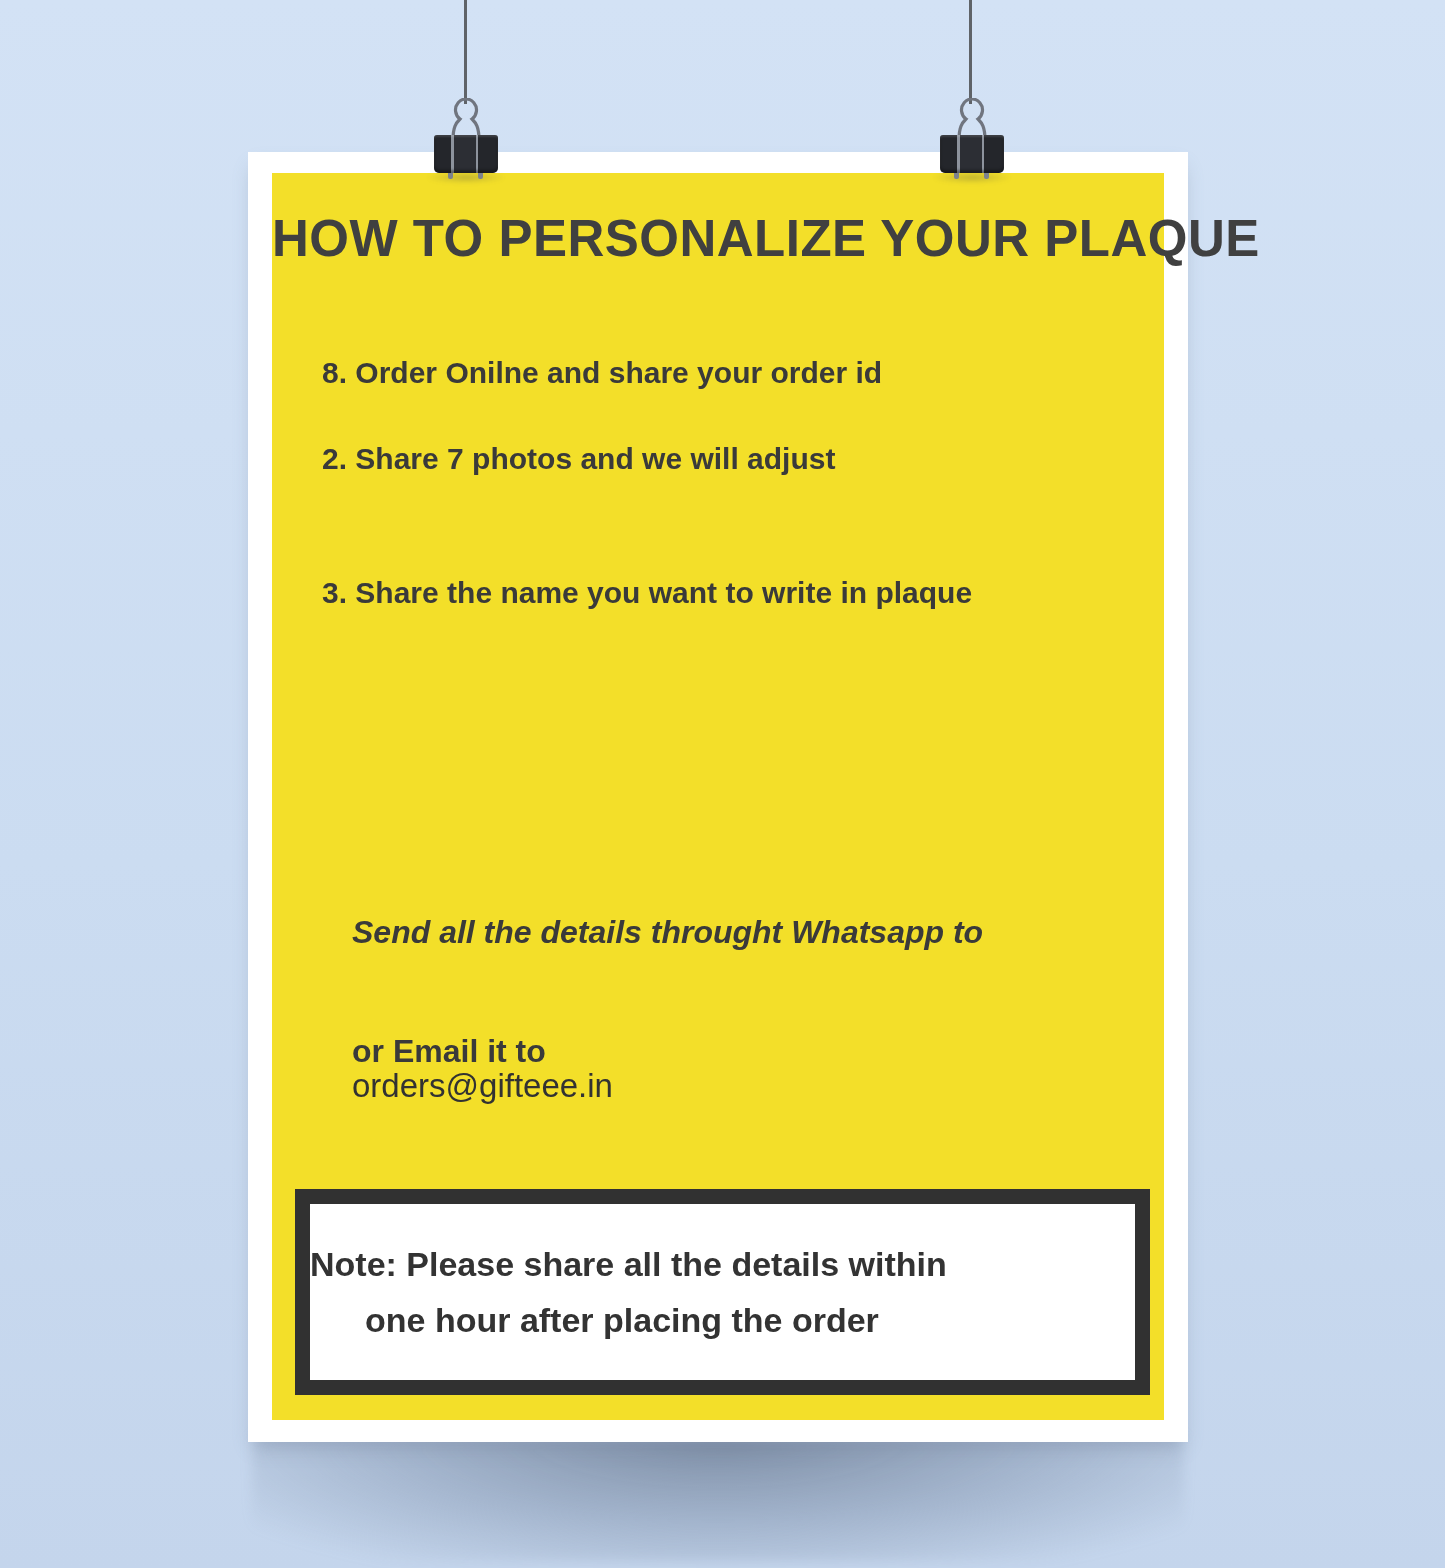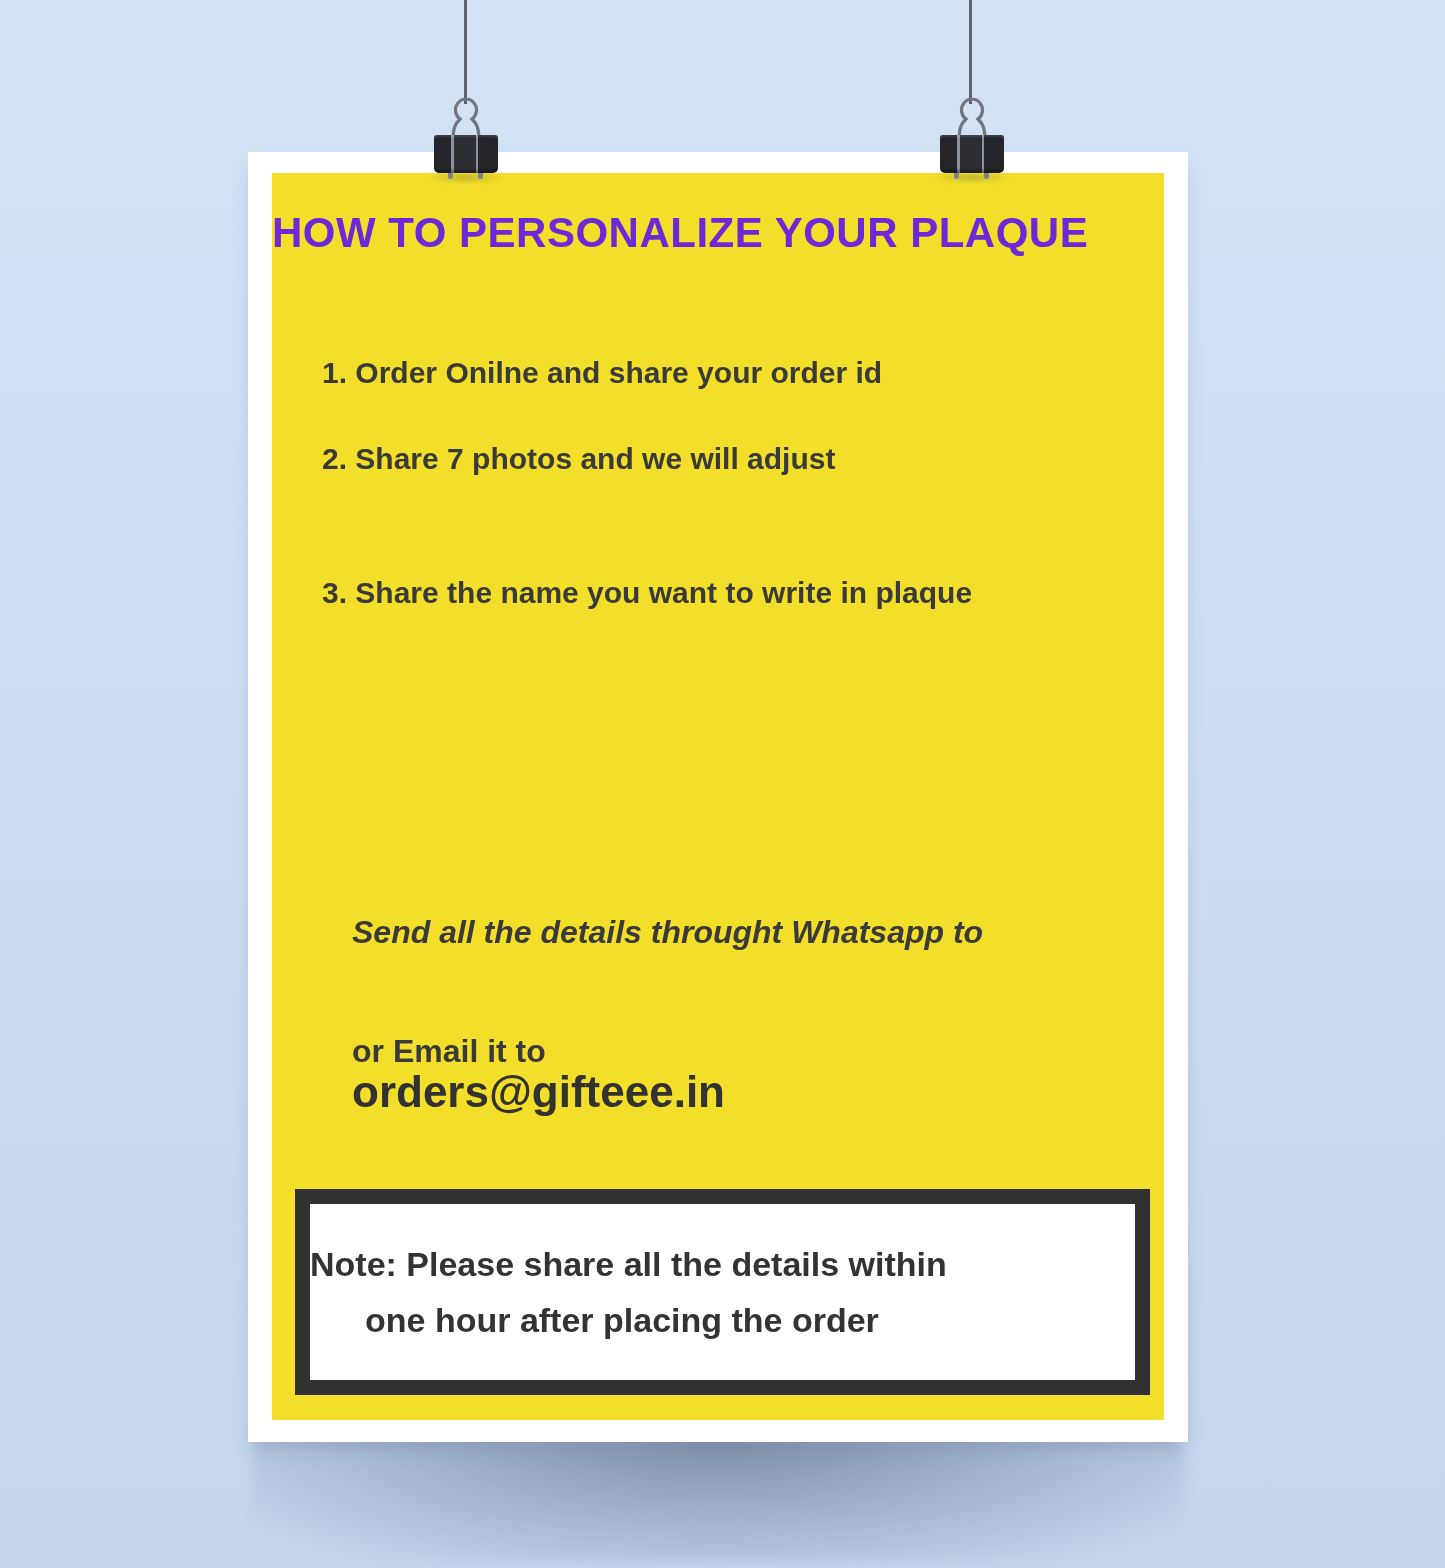--- a/index.html
+++ b/index.html
@@ -37,42 +37,42 @@
     background:var(--poster-paper);
     box-shadow:0 10px 18px -6px rgba(110,126,152,0.45);
   }
   .poster-yellow{
     position:absolute;left:24px;top:21px;width:892px;height:1247px;
     background:var(--poster-yellow);
   }
   .poster-title{
     position:absolute;left:0;top:36px;width:100%;
     text-align:left;
-    font-size:42px;font-weight:800;letter-spacing:0.5px;
-    color:#6d28d9;
+    font-size:51px;font-weight:800;letter-spacing:0.5px;
+    color:#404040;
     white-space:nowrap;
   }
   .step{
     position:absolute;left:50px;width:820px;
     font-size:30px;font-weight:600;color:#3a3a3a;
     line-height:45px;white-space:nowrap;
   }
   .step .cont{display:block;padding-left:30px;}
   .step-1{top:177px;}
   .step-2{top:263px;}
   .step-3{top:397px;}
   .step-4{top:483px;}
   .contact-line{
     position:absolute;left:80px;white-space:nowrap;
     color:#3a3a3a;font-size:32px;font-weight:600;
   }
   .contact-whatsapp{top:741px;font-style:italic;}
   .contact-phone{top:782px;font-size:52px;font-weight:800;letter-spacing:1px;color:#323232;}
   .contact-email-label{top:860px;}
-  .contact-email{top:894px;font-size:44px;font-weight:700;color:#323232;}
+  .contact-email{top:894px;font-size:33px;font-weight:400;color:#323232;}
   .note-box{
     position:absolute;left:23px;top:1016px;width:855px;height:206px;
     background:#ffffff;
     border:15px solid var(--note-border);
   }
   .note-text{
     width:100%;height:100%;
     display:flex;flex-direction:column;justify-content:center;align-items:flex-start;
     font-size:34px;font-weight:800;color:var(--text-dark);
     line-height:56px;text-align:center;
@@ -117,21 +117,21 @@
 
 <div class="scene">
 
   <div class="poster-shadow"></div>
 
   <div class="poster">
     <div class="poster-yellow">
 
       <h1 class="poster-title">HOW TO PERSONALIZE YOUR PLAQUE</h1>
 
-      <p class="step step-1"><span>1. Order Onilne and share your order id</span></p>
+      <p class="step step-1"><span>8. Order Onilne and share your order id</span></p>
 
       <p class="step step-2"><span>2. Share 7 photos and we will adjust</span></p>
 
       <p class="step step-3"><span>3. Share the name you want to write in plaque</span></p>
 
 
       <p class="contact-line contact-whatsapp">Send all the details throught Whatsapp to</p>
 
 
       <p class="contact-line contact-email-label">or Email it to</p>

